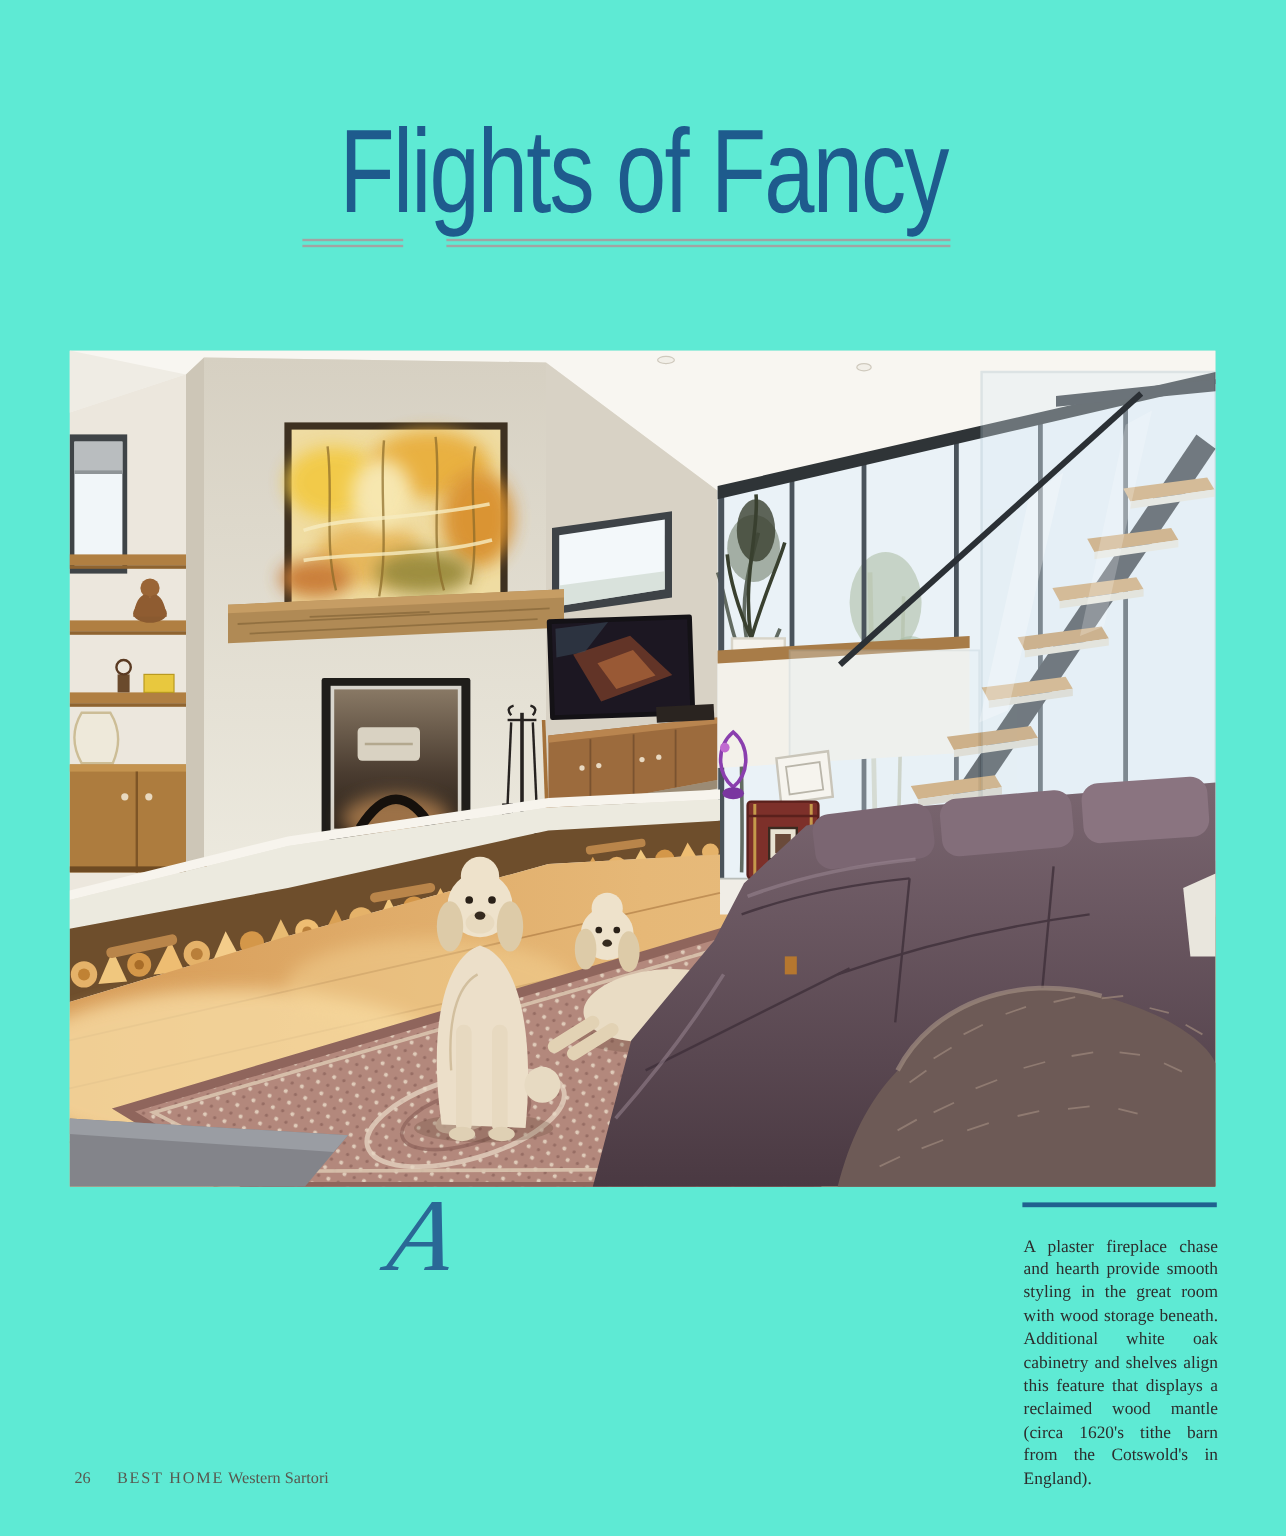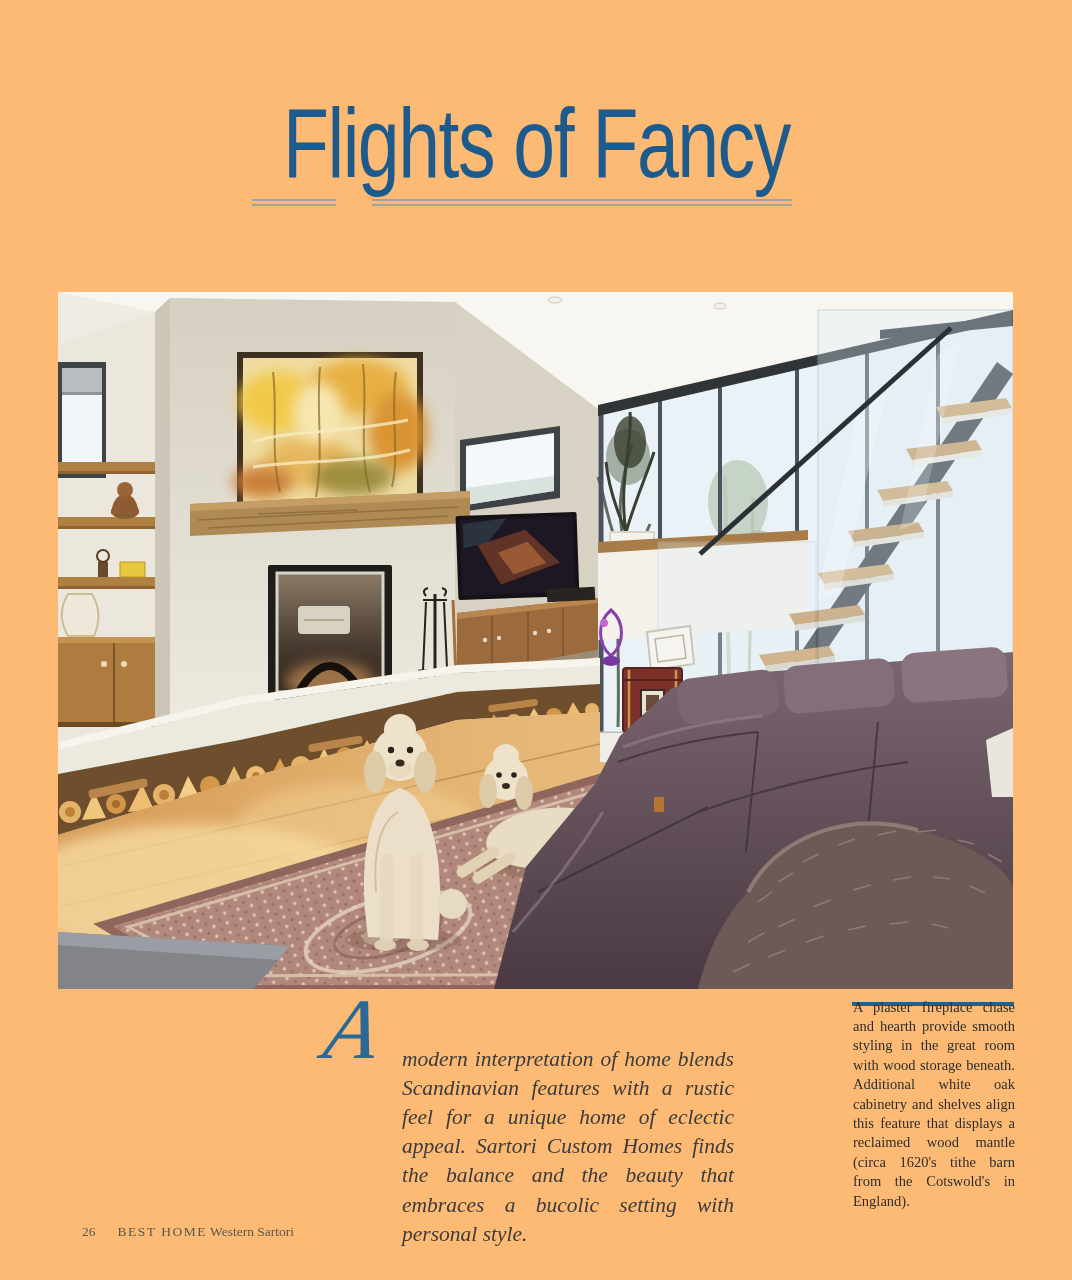--- a/index.html
+++ b/index.html
@@ -1,40 +1,40 @@
 <!DOCTYPE html>
 <html><head>
 <meta charset="utf-8">
 <style>
   html,body{margin:0;padding:0;background:#ffffff;}
-  #page{position:relative;width:1072px;height:1280px;background:#fdba74;overflow:hidden;
+  #page{position:relative;width:1072px;height:1280px;background:#5eead4;overflow:hidden;
         font-family:"Liberation Serif",serif;}
   
   .title-wrap{position:absolute;left:0;top:93px;width:1072px;text-align:center;}
   .title{display:inline-block;font-family:"Liberation Sans",sans-serif;font-weight:400;
          font-size:99px;line-height:1;color:#1e5b8d;letter-spacing:-2px;
          transform:scaleX(0.76);transform-origin:center;white-space:nowrap;}
   .rule-double{position:absolute;height:3px;border-top:2px solid #a3a3a3;border-bottom:2px solid #a3a3a3;}
   #rule-a{left:252px;top:199px;width:84px;}
   #rule-b{left:372px;top:199px;width:420px;}
   
   #photo{position:absolute;left:58px;top:292px;width:955px;height:697px;display:block;}
   
   .dropcap{position:absolute;left:326px;top:986px;font-family:"Liberation Serif",serif;
            font-style:italic;font-size:86px;line-height:1;color:#2a6896;transform:skewX(-10deg);}
   .article-body{position:absolute;left:402px;top:1023px;width:332px;
                 font-style:italic;font-size:21.5px;line-height:1.36;color:#3b3b3b;
                 text-align:justify;}
   
   .side-rule{position:absolute;left:852px;top:1002px;width:162px;height:4px;background:#20618f;}
-  .sidebar-text{position:absolute;left:853px;top:983px;width:162px;
+  .sidebar-text{position:absolute;left:853px;top:1015px;width:162px;
                 font-size:14.5px;line-height:1.34;color:#2d2d2d;text-align:justify;}
   
   .footer{position:absolute;left:62px;top:1224px;font-size:13.5px;color:#58584f;white-space:nowrap;}
-  .footer .pagenum{margin-right:22px;margin-left:20px;}
+  .footer .pagenum{margin-right:22px;}
   .footer .mag{letter-spacing:1.5px;margin-top:22px;}
 </style>
 </head>
 <body>
 
 <div id="page">
 
   <div class="title-wrap">
     <span class="title">Flights of Fancy</span>
   </div>
@@ -420,21 +420,20 @@
         <path d="M 700,610 l 14,-10 M 720,590 l 15,-9 M 745,570 l 16,-8 M 780,553 l 17,-6 M 820,543 l 18,-4 M 860,540 l 18,-2 M 900,548 l 16,4 M 930,562 l 14,8"></path>
         <path d="M 690,650 l 16,-9 M 720,635 l 17,-8 M 755,615 l 18,-7 M 795,598 l 18,-5 M 835,588 l 18,-3 M 875,585 l 17,2 M 912,594 l 15,7"></path>
         <path d="M 675,680 l 17,-8 M 710,665 l 18,-7 M 748,650 l 18,-6 M 790,638 l 18,-4 M 832,632 l 18,-2 M 874,632 l 16,4"></path>
       </g>
       <path d="M 690,600 C 718,545 790,518 860,538" stroke="#a08c80" stroke-width="4" fill="none" opacity="0.7"></path>
       <polygon points="928,448 955,436 955,505 934,505" fill="#e9e6dd"></polygon>
     </g>
   </svg>
 
   <div class="dropcap">A</div>
-  <p class="article-body">modern interpretation of home blends Scandinavian features with a rustic feel for a unique home of eclectic appeal. Sartori Custom Homes finds the balance and the beauty that embraces a bucolic setting with personal style.</p>
 
   <div class="side-rule"></div>
   <p class="sidebar-text">A plaster fireplace chase and hearth provide smooth styling in the great room with wood storage beneath. Additional white oak cabinetry and shelves align this feature that displays a reclaimed wood mantle (circa 1620's tithe barn from the Cotswold's in England).</p>
 
   <div class="footer">
     <span class="pagenum">26</span><span class="mag">BEST HOME</span>
     <span class="region">Western Sartori</span>
   </div>
 
 </div>

